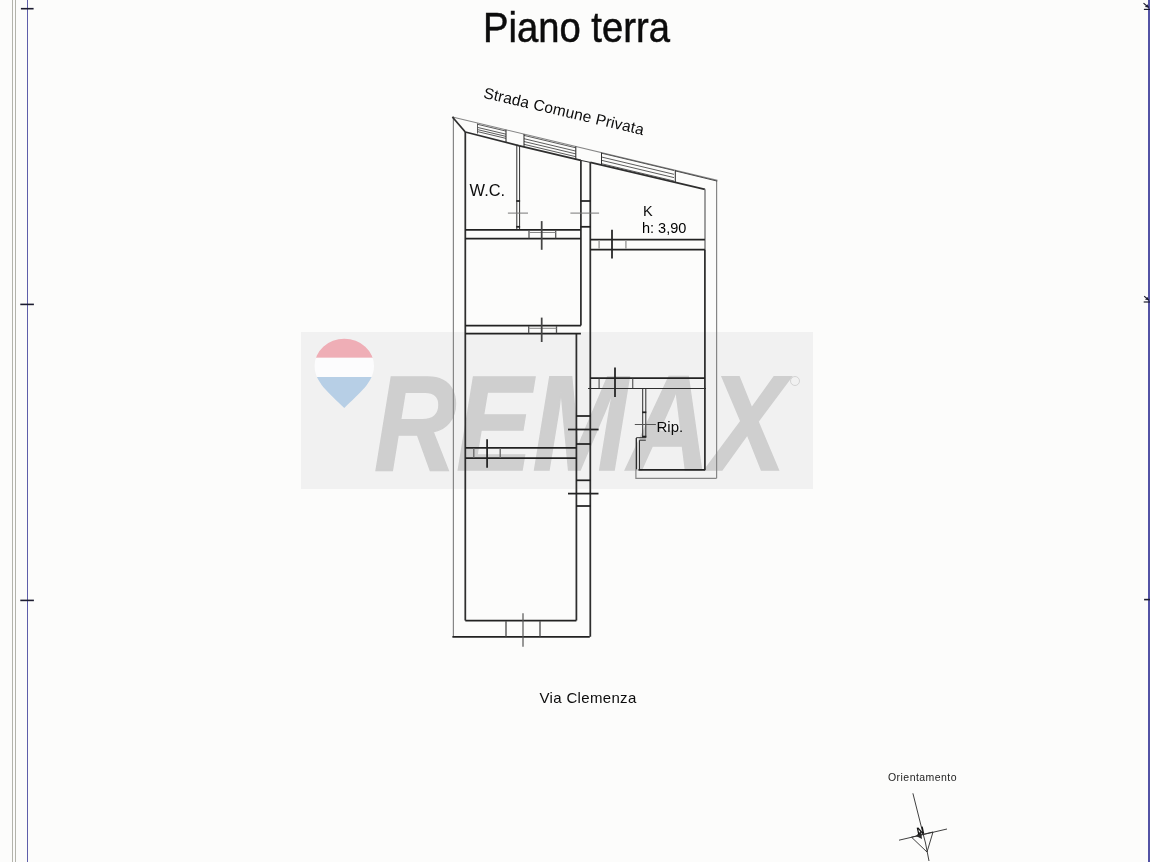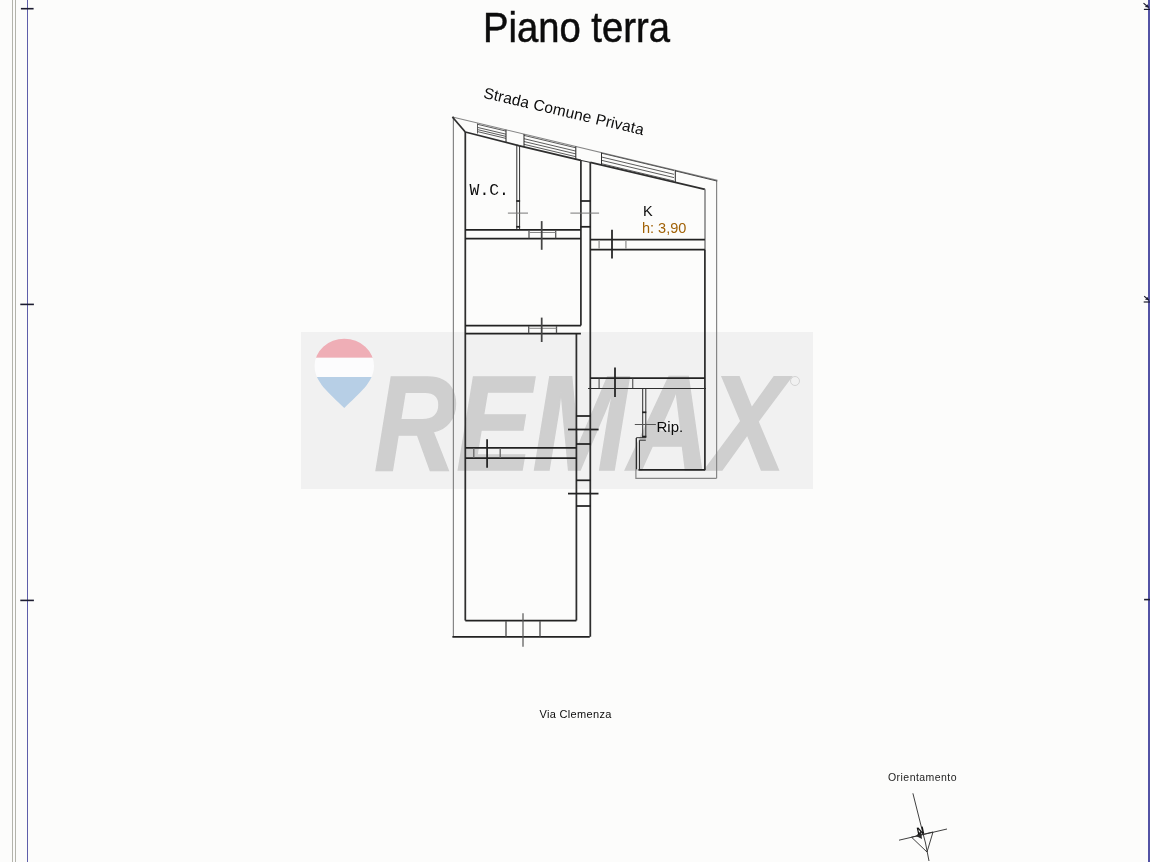--- a/index.html
+++ b/index.html
@@ -267,23 +267,23 @@
     <path d="M911.5 837.2 L933 832 L927 852 Z"></path>
   </g>
   <path d="M922 839 L916 836 L921 830.8 Z" fill="#2a2a2a"></path>
   <text x="917.5" y="835" font-size="10.5" font-weight="bold" fill="#111" font-family="Liberation Sans" transform="rotate(-12 917.5 835)">N</text>
 </svg>
 
 <div class="abs" style="left:483px;top:4px;width:300px;font-size:42px;color:#0c0c0c;-webkit-text-stroke:0.5px #0c0c0c;transform:scaleX(0.91);transform-origin:0 0;">Piano terra</div>
 
 <div class="abs" style="left:486px;top:84px;font-size:15.5px;letter-spacing:0.15px;color:#0c0c0c;transform:rotate(13.2deg);transform-origin:0 0;white-space:nowrap;">Strada Comune Privata</div>
 
-<div class="abs" style="left:469.6px;top:181.4px;font-size:16.4px;color:#0c0c0c;font-family:Liberation Mono, monospace;">W.C.</div>
+<div class="abs" style="left:469.6px;top:181.4px;font-size:16.4px;color:#0c0c0c;">W.C.</div>
 
 <div class="abs" style="left:643px;top:203px;font-size:14.5px;color:#0c0c0c;">K</div>
 
-<div class="abs" style="left:642px;top:219.5px;font-size:14.5px;color:#a16207;">h: 3,90</div>
+<div class="abs" style="left:642px;top:219.5px;font-size:14.5px;color:#000000;">h: 3,90</div>
 
 <div class="abs" style="left:656.5px;top:418px;font-size:15px;color:#0c0c0c;">Rip.</div>
 
-<div class="abs" style="left:539.5px;top:708px;font-size:11px;letter-spacing:0.33px;color:#0c0c0c;">Via Clemenza</div>
+<div class="abs" style="left:539.5px;top:689px;font-size:15px;letter-spacing:0.33px;color:#0c0c0c;">Via Clemenza</div>
 
 <div class="abs" style="left:888px;top:770.5px;font-size:10.5px;letter-spacing:0.45px;color:#222;">Orientamento</div>
 
 </body></html>

